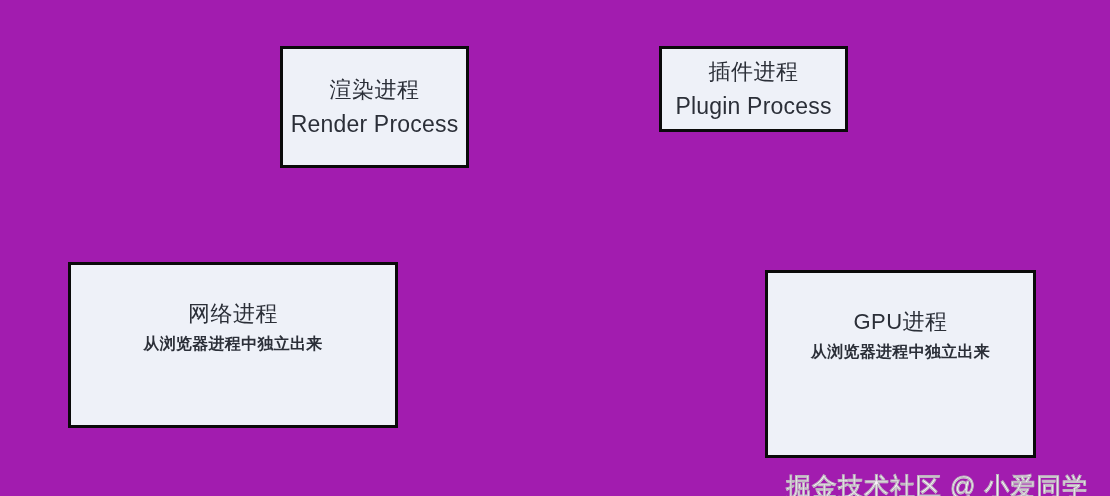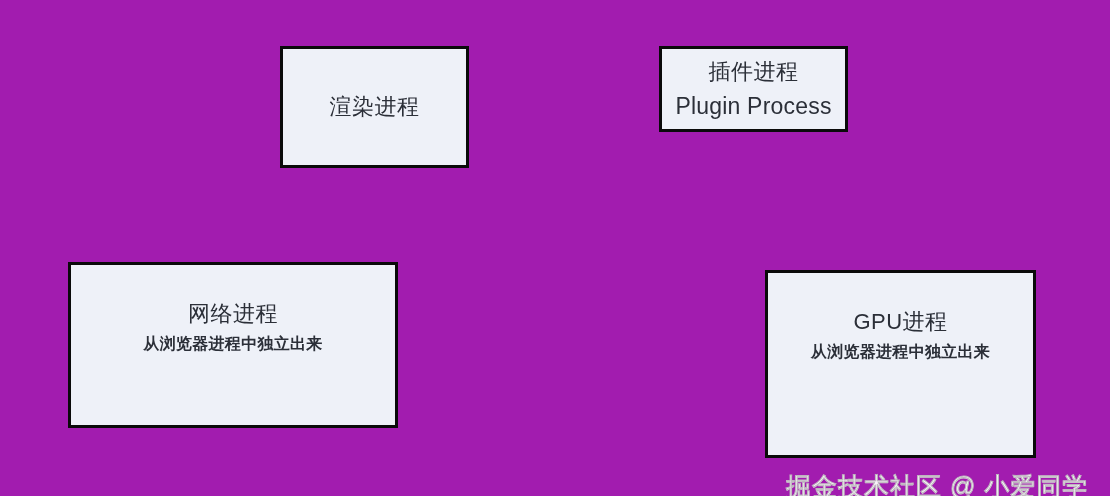--- a/index.html
+++ b/index.html
@@ -81,20 +81,21 @@
   }
 </style>
 </head>
 <body>
 
 <div id="canvas">
 
   <div class="proc-box two-line" style="left:280px; top:46px; width:189px; height:122px;">
     <div class="inner-stack">
       <div class="line-cn">渲染进程</div>
+      <div class="line-en">Render Process</div>
     </div>
   </div>
 
   <div class="proc-box two-line" style="left:623px; top:46px; width:189px; height:86px;margin-left:36px;">
     <div class="inner-stack">
       <div class="line-cn">插件进程</div>
       <div class="line-en">Plugin Process</div>
     </div>
   </div>
 

